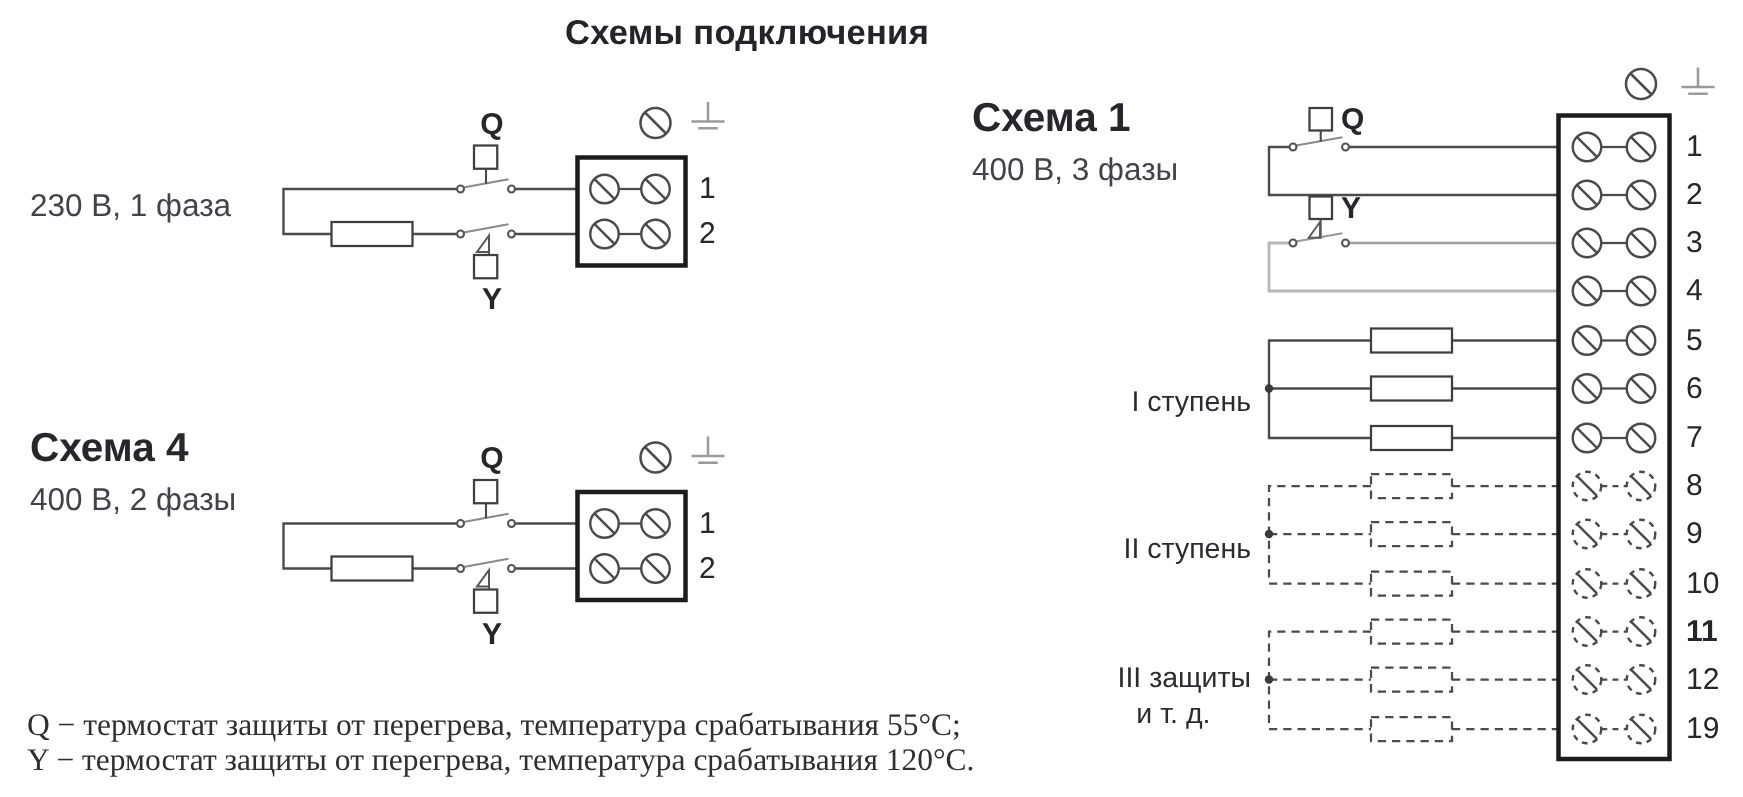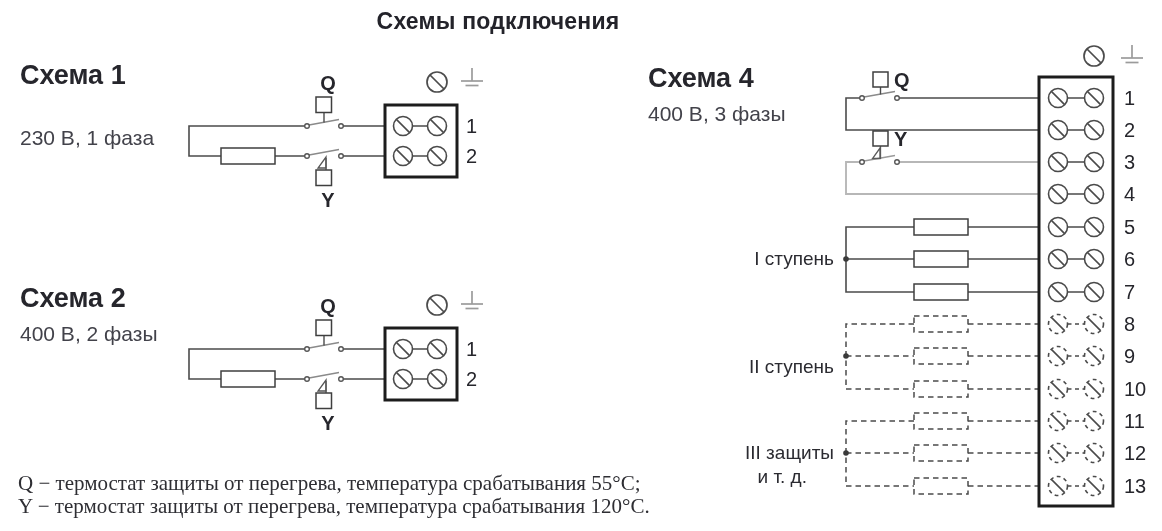--- a/index.html
+++ b/index.html
@@ -172,54 +172,53 @@
         <use href="#screwd" x="1058" y="486"></use>
           <use href="#screwd" x="1094" y="486"></use>
       </g>
       <use href="#screwicon" x="1094" y="56"></use>
       <use href="#gnd" x="1132" y="58"></use>
     </g>
   </svg>
 
   <div class="abs page-title">Схемы подключения</div>
 
-  <div class="abs scheme-title" style="left:20px;top:60px;">Схема 1</div>
   <div class="abs scheme-sub" style="left:20px;top:99px;margin-top:27px;">230 В, 1 фаза</div>
   <div class="abs sw-label" style="left:315px;top:73px;text-align:center;">Q</div>
   <div class="abs sw-label" style="left:315px;top:190px;text-align:center;">Y</div>
   <div class="abs t-label" style="left:466px;top:114px;">1</div>
   <div class="abs t-label" style="left:466px;top:144px;">2</div>
 
-  <div class="abs scheme-title" style="left:20px;top:283px;">Схема 2</div>
+  <div class="abs scheme-title" style="left:20px;top:283px;">Схема 4</div>
   <div class="abs scheme-sub" style="left:20px;top:322px;">400 В, 2 фазы</div>
   <div class="abs sw-label" style="left:315px;top:296px;text-align:center;">Q</div>
   <div class="abs sw-label" style="left:315px;top:413px;text-align:center;">Y</div>
   <div class="abs t-label" style="left:466px;top:337px;">1</div>
   <div class="abs t-label" style="left:466px;top:367px;">2</div>
 
-  <div class="abs scheme-title" style="left:648px;top:63px;">Схема 4</div>
+  <div class="abs scheme-title" style="left:648px;top:63px;">Схема 1</div>
   <div class="abs scheme-sub" style="left:648px;top:102px;">400 В, 3 фазы</div>
   <div class="abs sw-label" style="left:894px;top:70px;">Q</div>
   <div class="abs sw-label" style="left:894px;top:129px;">Y</div>
 
-  <div class="abs stage-label" style="left:690px;top:248px;width:144px;">I ступень</div>
+  <div class="abs stage-label" style="left:690px;top:258px;width:144px;">I ступень</div>
   <div class="abs stage-label" style="left:690px;top:356px;width:144px;">II ступень</div>
   <div class="abs stage-label" style="left:690px;top:442px;width:144px;">III защиты</div>
   <div class="abs stage-label" style="left:690px;top:466px;width:117px;">и т. д.</div>
 
   <div class="abs t-label" style="left:1124px;top:86px;">1</div>
   <div class="abs t-label" style="left:1124px;top:118px;">2</div>
   <div class="abs t-label" style="left:1124px;top:150px;">3</div>
   <div class="abs t-label" style="left:1124px;top:182px;">4</div>
   <div class="abs t-label" style="left:1124px;top:215px;">5</div>
   <div class="abs t-label" style="left:1124px;top:247px;">6</div>
   <div class="abs t-label" style="left:1124px;top:280px;">7</div>
   <div class="abs t-label" style="left:1124px;top:312px;">8</div>
   <div class="abs t-label" style="left:1124px;top:344px;">9</div>
   <div class="abs t-label" style="left:1124px;top:377px;">10</div>
-  <div class="abs t-label" style="left:1124px;top:409px;">11</div>
+  <div class="abs t-label" style="left:1124px;top:409px;font-weight:bold;">11</div>
   <div class="abs t-label" style="left:1124px;top:441px;">12</div>
-  <div class="abs t-label" style="left:1124px;top:474px;">13</div>
+  <div class="abs t-label" style="left:1124px;top:474px;">19</div>
 
   <div class="abs legend-line" style="left:18px;top:472px;width:640px;">Q − термостат защиты от перегрева, температура срабатывания 55°C;</div>
   <div class="abs legend-line" style="left:18px;top:495px;width:640px;">Y − термостат защиты от перегрева, температура срабатывания 120°C.</div>
 
 </div>
 
 </body></html>

